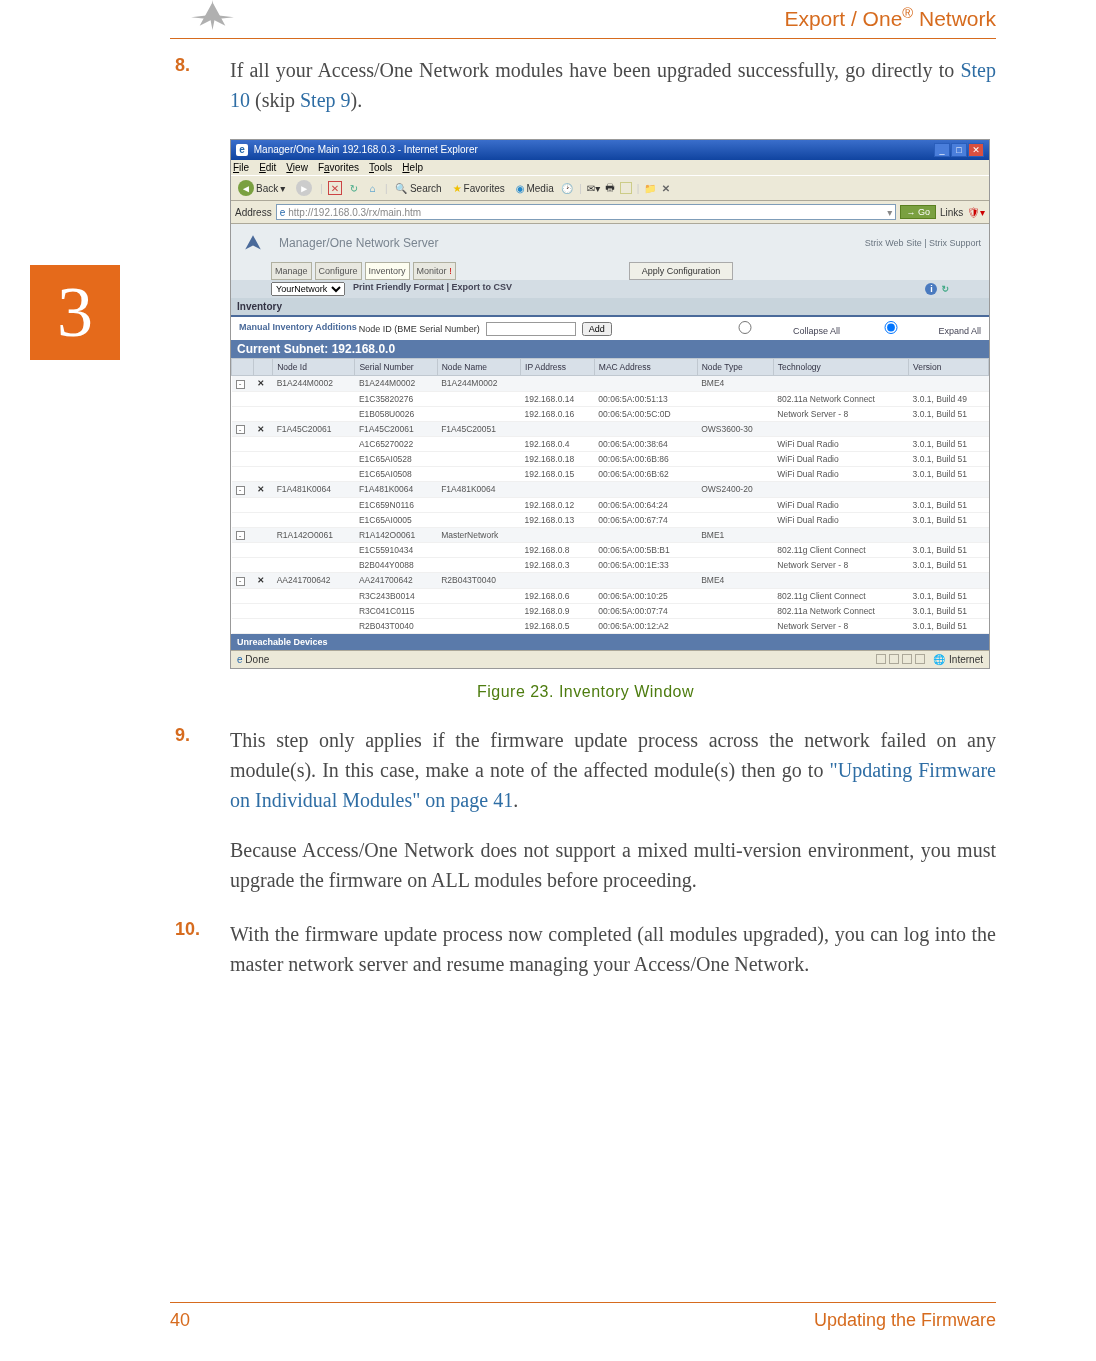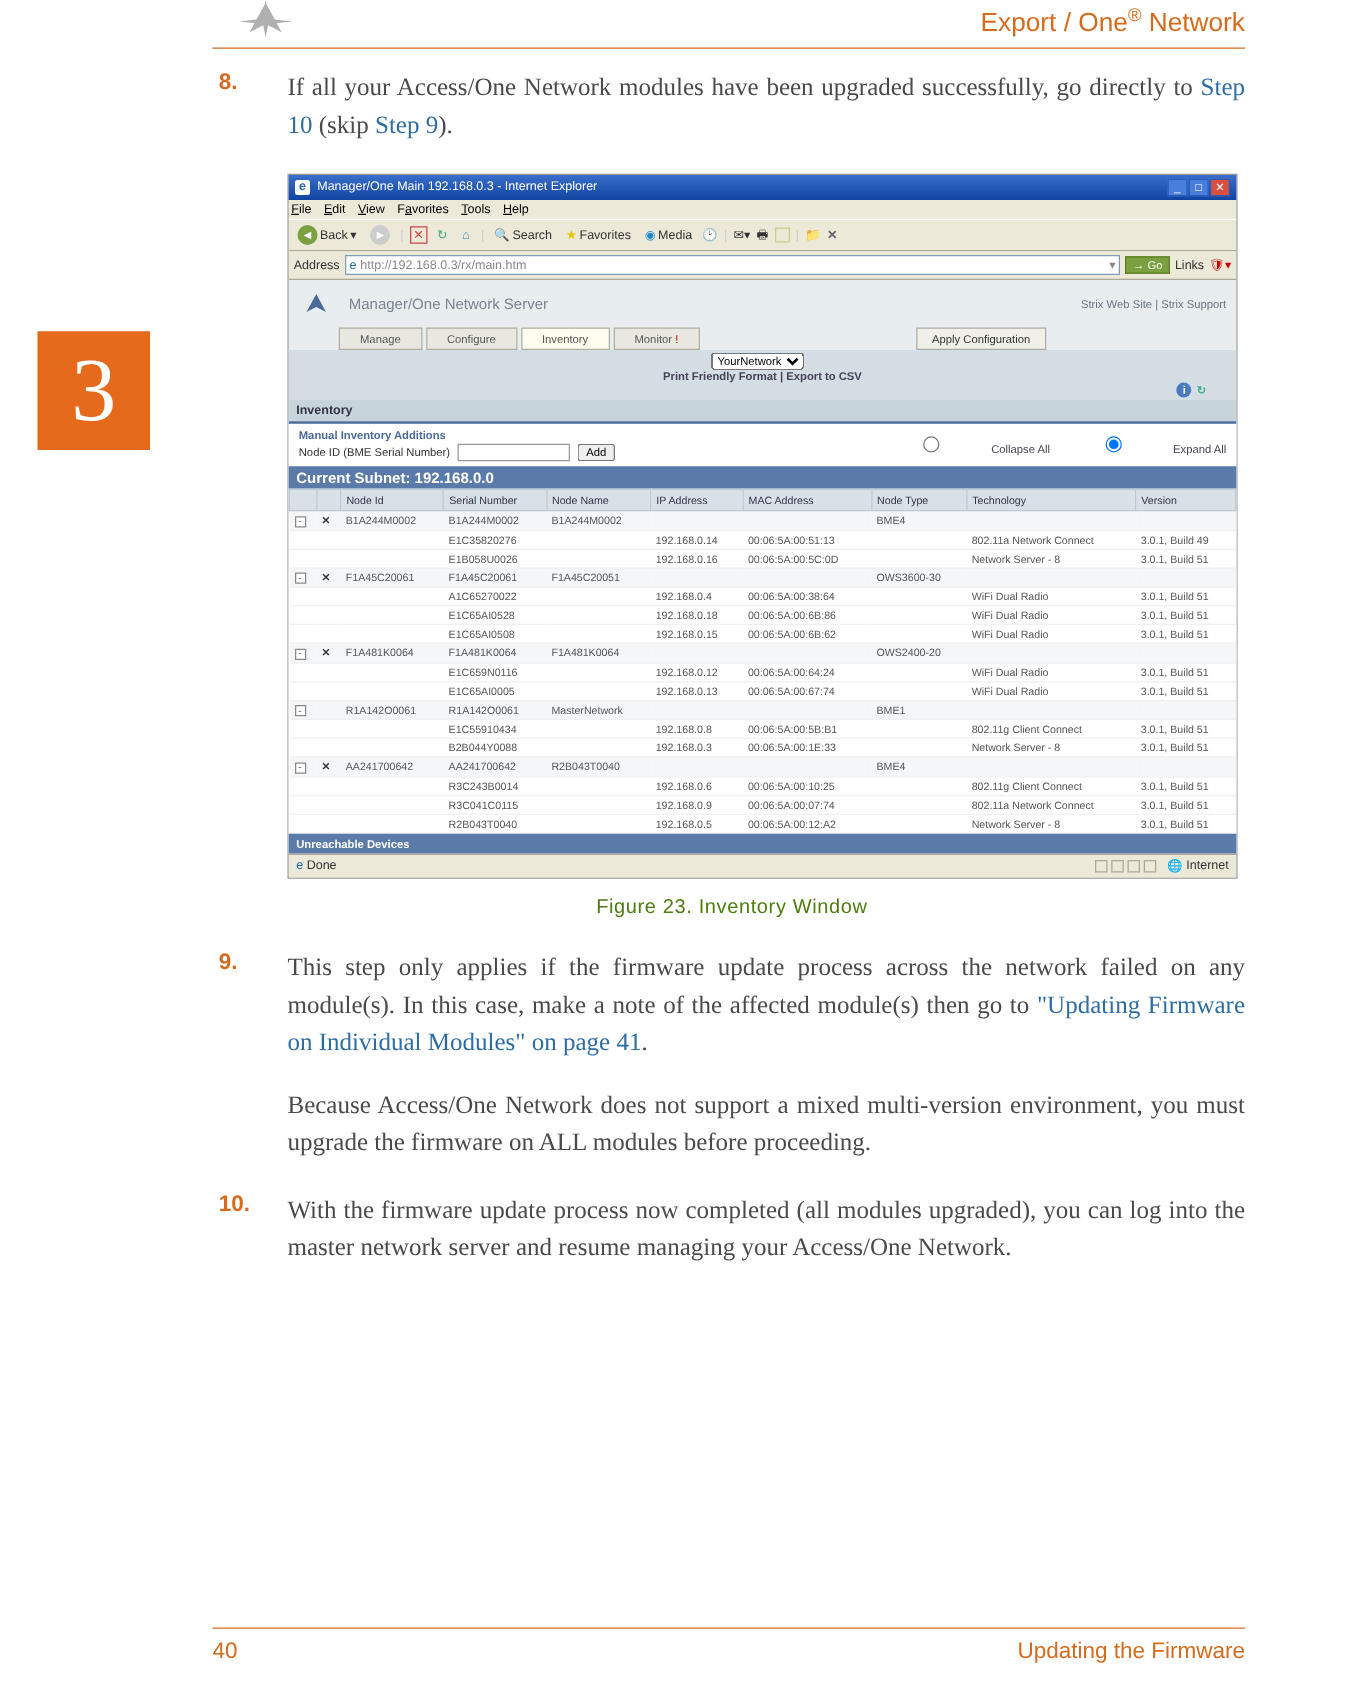--- a/index.html
+++ b/index.html
@@ -111,24 +111,24 @@
   .ss-tb-btn { display: flex; align-items: center; gap: 2px; padding: 1px 3px; }
   .ss-addr { background: #ece9d8; padding: 3px 4px; display: flex; align-items: center; gap: 4px; font-size: 10px; border-bottom: 1px solid #aca899;}
   .ss-addr-input { flex: 1; background: white; border: 1px solid #7f9db9; padding: 1px 3px; height: 16px; display: flex; align-items: center; color: #888; }
   .ss-go { background: #7aa040; border: 1px solid #5a8020; padding: 1px 5px; color: white; font-size: 9px; }
   .ss-body { background: #e8edf0; }
   .ss-strix-hdr { display: flex; align-items: center; padding: 6px 8px; gap: 12px; }
   .ss-strix-logo { width: 28px; height: 26px; display: flex; align-items: center; justify-content: center; }
   .ss-strix-title { color: #7a8590; font-size: 12px; }
   .ss-strix-links { margin-left: auto; color: #6a7580; font-size: 9px; }
   .ss-tabs { display: flex; gap: 3px; padding: 0 40px; align-items: center; }
-  .ss-tab { background: #e8e8e0; border: 1px solid #b0b0a0; padding: 3px 16px; font-size: 9px; color: #555; }
+  .ss-tab { background: #e8e8e0; border: 1px solid #b0b0a0; padding: 3px 3px; font-size: 9px; color: #555; }
   .ss-tab.active { background: #fdfdf0; }
   .ss-applybtn { margin-left: 170px; background: #f0f0e8; border: 1px solid #aaa; padding: 3px 12px; font-size: 9px; }
-  .ss-subbar { background: #d4dde4; padding: 2px 24px; font-size: 9px; color: #445; display: flex; align-items: center; font-weight: bold; flex-direction: column;}
+  .ss-subbar { background: #d4dde4; padding: 2px 40px; font-size: 9px; color: #445; display: flex; font-weight: bold;}
   .ss-subbar .right { margin-left: auto; display: flex; gap: 4px; align-items: center; }
   .ss-invtitle { background: #c8d4dc; padding: 3px 6px; font-size: 10px; font-weight: bold; color: #334; }
   .ss-addbox { background: #fff; border-top: 2px solid #4a6a9a; padding: 4px 8px; display: flex; align-items: center; gap: 8px; }
   .ss-addbox-title { color: #4a6a9a; font-weight: bold; font-size: 9px; }
   .ss-addbox input { border: 1px solid #999; padding: 1px; font-size: 9px; width: 90px; }
   .ss-addbox button { font-size: 9px; padding: 0 5px; }
   .ss-radios { margin-left: auto; display: flex; gap: 6px; font-size: 9px; color: #445; }
   .ss-subnet { background: #5a7aaa; color: white; padding: 2px 6px; font-size: 12px; font-weight: bold; }
   .ss-table { width: 100%; border-collapse: collapse; background: white; font-size: 8.5px; color: #555; }
   .ss-table th { background: #d8e0e8; padding: 3px 4px; text-align: left; font-weight: normal; color: #334; border: 1px solid #c0c8d0; font-size: 8.5px; }
@@ -278,21 +278,21 @@
           <select style="font-size:9px;margin-right:8px;"><option>YourNetwork</option></select>
           <span>Print Friendly Format |  Export to CSV</span>
           <div class="right">
             <span style="width:12px;height:12px;border-radius:50%;background:#4a7abf;color:white;display:inline-flex;align-items:center;justify-content:center;font-weight:bold;">i</span>
             <span style="color:#4a8;">↻</span>
           </div>
         </div>
         <div class="ss-invtitle">Inventory</div>
         <div style="background:white;">
           <div class="ss-addbox">
-            <div style="display:flex;flex-direction:column;gap:2px;">
+            <div style="display:flex;gap:2px;">
               <span class="ss-addbox-title">Manual Inventory Additions</span>
               <div style="display:flex;align-items:center;gap:6px;">
                 <span>Node ID (BME Serial Number)</span>
                 <input type="text" style="">
                 <button>Add</button>
               </div>
             </div>
             <div class="ss-radios">
               <label><input type="radio" name="exp" style=""> <span>Collapse All</span></label>
               <label><input type="radio" name="exp" checked="" style=""> <span>Expand All</span></label>

